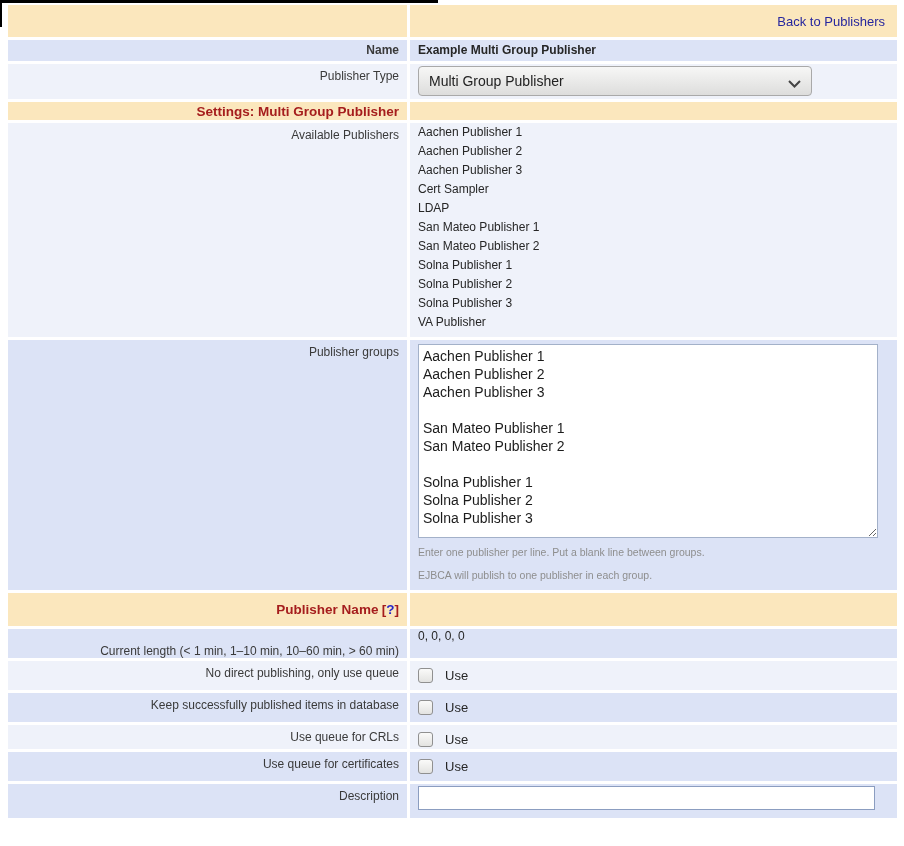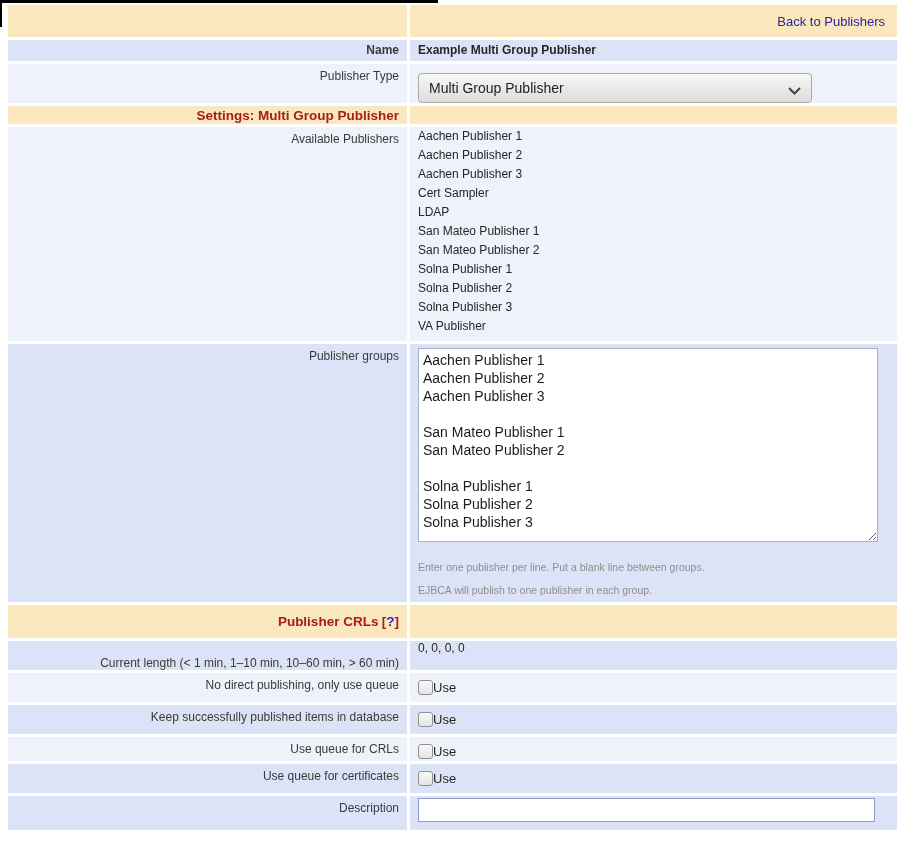--- a/index.html
+++ b/index.html
@@ -51,21 +51,21 @@
     cursor: pointer;
   }
   a.qlink { color: #2626c8; text-decoration: none; font-weight: bold; font-size: 13.5px; cursor: pointer; }
 
   td.header-cell { vertical-align: middle; padding-top: 0; }
   td.link-cell   { vertical-align: middle; text-align: right; padding: 0 12px 0 0; }
 
   .bold13 { font-weight: bold; font-size: 13px; color: #1d1d1d; margin-top: 24px; }
 
   
-  .select-wrap { position: relative; display: inline-block; margin-top: 9px; }
+  .select-wrap { position: relative; display: inline-block; margin-top: 2px; }
   select.pub-type {
     appearance: none; -webkit-appearance: none;
     width: 394px; height: 30px;
     background: linear-gradient(#f7f7f6, #dddddc);
     border: 1px solid #a9a9a9;
     border-radius: 4px;
     padding: 0 30px 0 10px;
     font-family: "Liberation Sans", "DejaVu Sans", sans-serif;
     font-size: 14px;
     color: #222;
@@ -82,26 +82,26 @@
     border: 1px solid #a3b1c9;
     background: #fff;
     font-family: "Liberation Sans", "DejaVu Sans", sans-serif;
     font-size: 14px;
     line-height: 18px;
     padding: 2px 4px;
     color: #1c1c1c;
     resize: both;
   }
   .help { font-size: 10.5px; color: #8e8e8e; }
-  .help1 { margin-top: 16px; }
+  .help1 { margin-top: 5px; }
   .help2 { margin-top: 11px; padding-bottom: 6px; }
 
   .val { font-size: 12.5px; color: #1f1f1f; padding-top: 5px; }
 
-  .cb-wrap { display: flex; align-items: flex-end; padding-top: 6px; gap: 0; }
+  .cb-wrap { display: flex; align-items: flex-end; padding-top: 6px; gap: 12px; }
   input[type="checkbox"] {
     appearance: none; -webkit-appearance: none;
     width: 15px; height: 15px;
     margin: 0;
     border: 1px solid #909090;
     border-radius: 3px;
     background: linear-gradient(#fafaf9, #e3e3e1);
     cursor: pointer;
   }
   .cb-label { font-size: 13px; color: #262626; padding-top: 1px; }
@@ -196,21 +196,21 @@
 Solna Publisher 1
 Solna Publisher 2
 Solna Publisher 3</textarea>
       <div class="help help1">Enter one publisher per line. Put a blank line between groups.</div>
       <div class="help help2">EJBCA will publish to one publisher in each group.</div>
     </td>
   </tr>
 
   <tr class="yellow" style="height:33px;">
     <td class="lc header-cell">
-      <span class="sec-title">Publisher CRLs</span>
+      <span class="sec-title">Publisher Name</span>
       <span class="red-bracket">[</span><a class="qlink" href="#">?</a><span class="red-bracket">]</span>
     </td>
     <td class="rc"></td>
   </tr>
 
   <tr class="lav" style="height:23px;">
     <td class="lc" style="padding-top:15px;">Current length (&lt; 1 min, 1–10 min, 10–60 min, &gt; 60 min)</td>
     <td class="rc val" style="padding-top:0;">0, 0, 0, 0</td>
   </tr>
 

